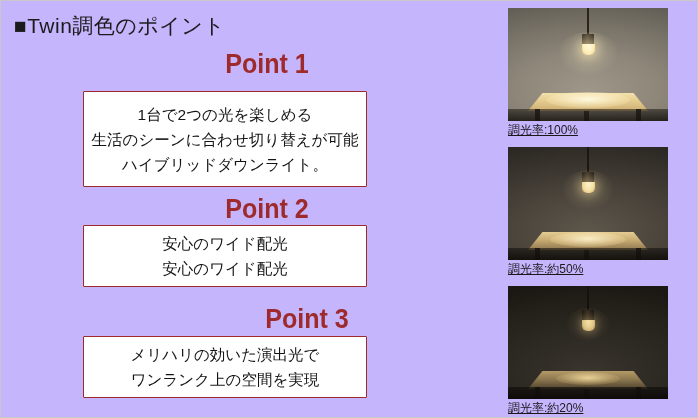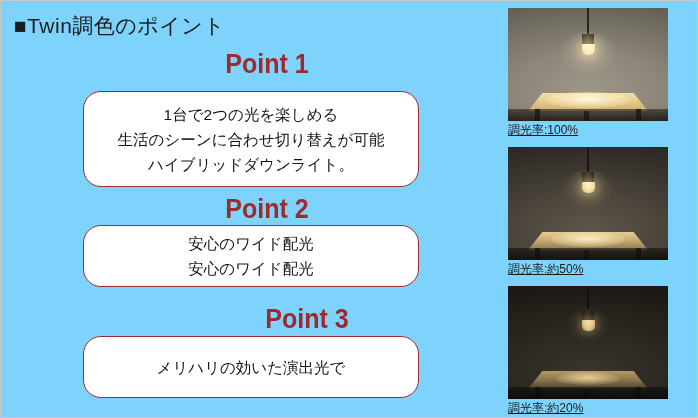--- a/index.html
+++ b/index.html
@@ -7,21 +7,21 @@
     padding: 0;
     background: #ffffff;
   }
   body {
     font-family: "Liberation Sans", "DejaVu Sans", sans-serif;
   }
   #page {
     position: relative;
     width: 698px;
     height: 418px;
-    background: #7dd3fc;
+    background: #c4b5fd;
     box-sizing: border-box;
     border: 1px solid #c8c8c8;
     overflow: hidden;
   }
   
   #left-panel {
     position: absolute;
     left: 0;
     top: 0;
     width: 500px;
@@ -49,24 +49,24 @@
     font-weight: bold;
     font-size: 27px;
     line-height: 30px;
     letter-spacing: 0px;
     font-family: "Liberation Sans Narrow", "Liberation Sans", sans-serif;
     transform: scaleX(0.93);
   }
   .point-box {
     position: absolute;
     left: 82px;
-    width: 336px;
+    width: 284px;
     box-sizing: border-box;
     border: 1.6px solid #9e2a2b;
-    border-radius: 18px;
+    border-radius: 1px;
     background: #ffffff;
     display: flex;
     flex-direction: column;
     align-items: center;
     justify-content: center;
     text-align: center;
   }
   .point-box .line {
     font-size: 15.5px;
     line-height: 25px;
@@ -189,20 +189,21 @@
     <div class="point-box" id="point-box-2">
       <div class="line">安心のワイド配光</div>
       <div class="line">安心のワイド配光</div>
     </div>
 
     <div class="point-group" id="point-group-3">
       <div class="point-heading">Point 3</div>
     </div>
     <div class="point-box" id="point-box-3">
       <div class="line">メリハリの効いた演出光で</div>
+      <div class="line">ワンランク上の空間を実現</div>
     </div>
   </div>
 
   <div id="right-panel">
 
     <div class="photo-block">
       <div class="photo">
         <div class="wall" style="background:radial-gradient(ellipse 120% 85% at 50% 72%, #9e9789 0%, #8d8679 38%, #6f6a60 78%, #5d584f 100%);"></div>
         <div class="ceiling-cord" style="height:27px;background:#2b241d;"></div>
         <div class="lamp-body" style="top:26px;height:10px;background:linear-gradient(90deg,#241d17,#473a2d 45%,#201a14);"></div>

